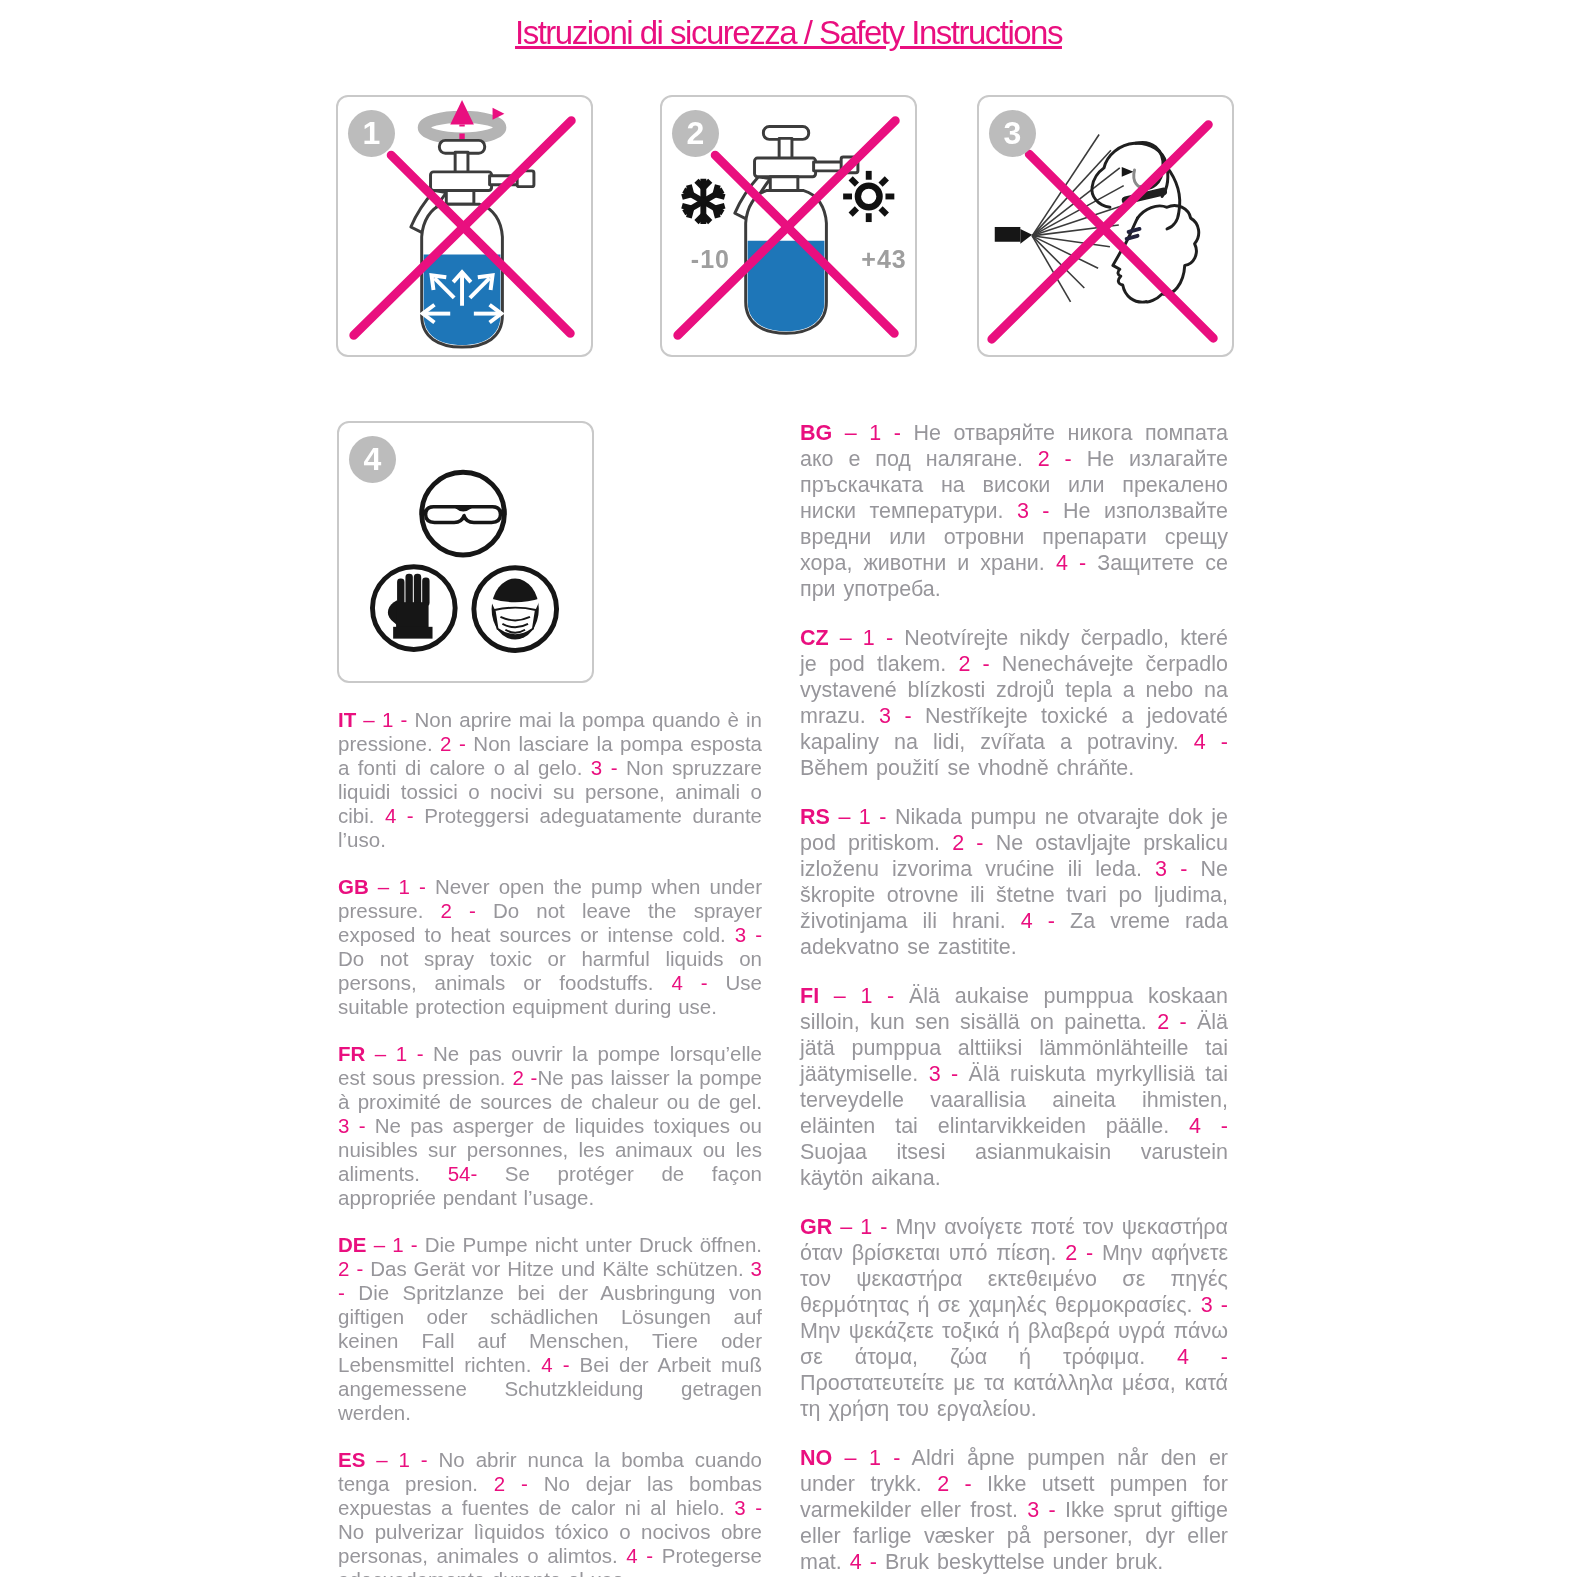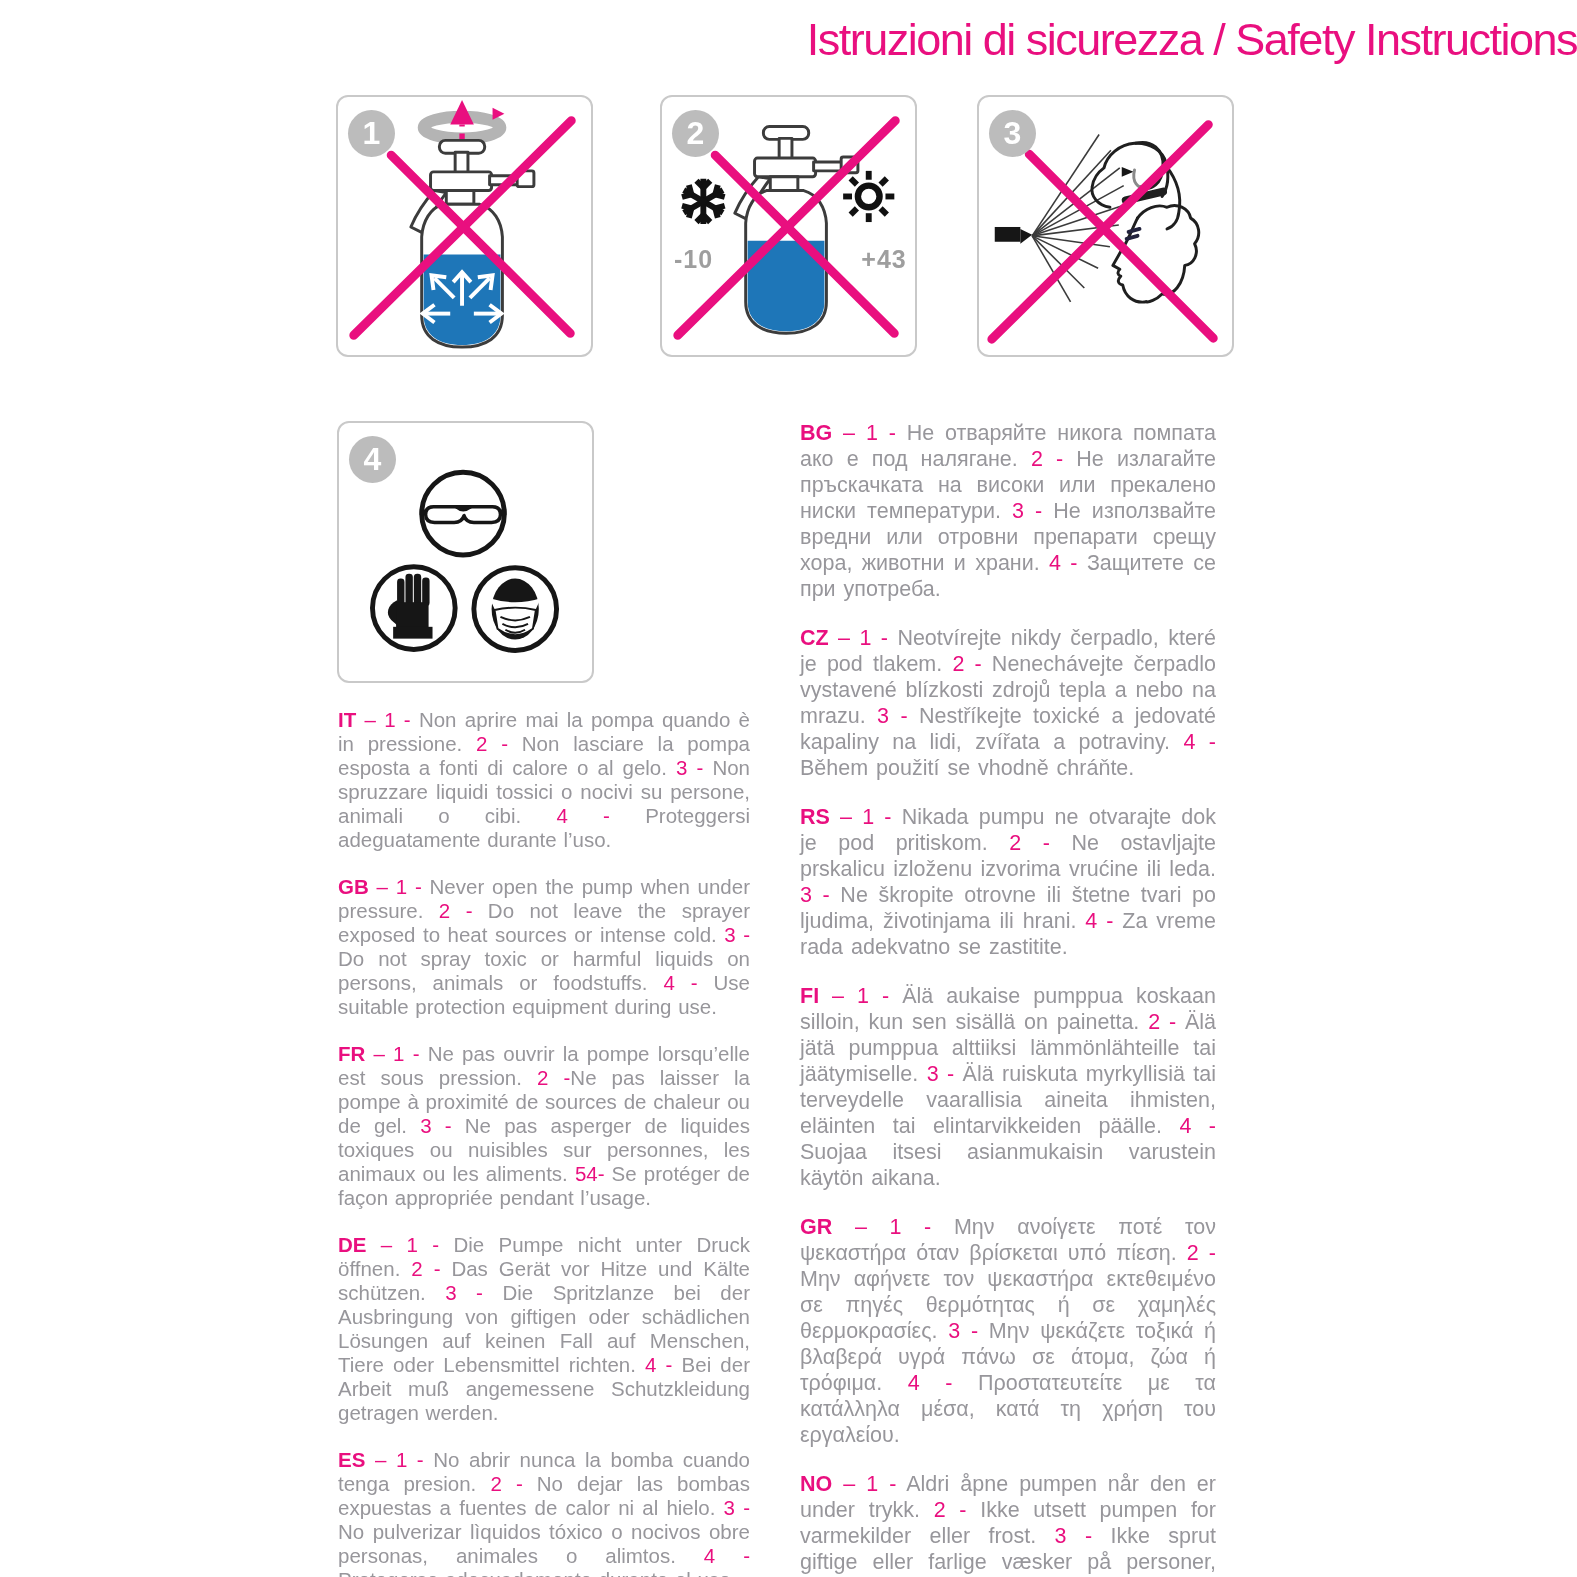--- a/index.html
+++ b/index.html
@@ -2,33 +2,33 @@
 <html style="--magenta: #e90f7f; --blue: #1e76b8; --badge-gray: #bcbcbc; --text-gray: #97969b; --border-gray: #c9c9c9; --temp-gray: #9e9e9e;"><head>
 <meta charset="utf-8">
 <style>
   :root{
     --magenta:#e90f7f; --blue:#1e76b8; --badge-gray:#bcbcbc; --text-gray:#97969b;
     --border-gray:#c9c9c9; --temp-gray:#9e9e9e;
   }
   html,body{margin:0;padding:0;background:#fff;}
   #page{position:relative;width:1577px;height:1577px;background:#fff;overflow:hidden;
         font-family:"Liberation Sans",sans-serif;}
-  .title{position:absolute;top:14px;left:0;width:100%;text-align:right;
-         color:var(--magenta);font-size:45px;letter-spacing:-1.5px;font-weight:500;}
+  .title{position:absolute;top:14px;left:0;width:100%;text-align:center;
+         color:var(--magenta);font-size:33px;letter-spacing:-1.5px;font-weight:500;text-decoration:underline;}
   .picto{position:absolute;width:257px;height:262px;border:2.5px solid var(--border-gray);
          border-radius:12px;background:#fff;box-sizing:border-box;}
   #picto-1{left:336px;top:95px} #picto-2{left:660px;top:95px}
   #picto-3{left:977px;top:95px} #picto-4{left:337px;top:421px}
   svg.art{position:absolute;left:0;top:0;width:100%;height:100%;}
   .badge{position:absolute;left:10px;top:13px;width:47px;height:47px;border-radius:50%;
          background:var(--badge-gray);color:#fff;font-size:32px;font-weight:bold;
          display:flex;align-items:center;justify-content:center;z-index:3;}
   .temp{position:absolute;font-weight:bold;color:var(--temp-gray);font-size:25px;
         letter-spacing:1px;z-index:2;}
-  #min-temp{left:12px;top:148px;width:56px;text-align:left}
+  #min-temp{left:12px;top:148px;width:56px;text-align:right}
   #max-temp{left:192px;top:148px;width:60px;text-align:center}
   
   .xline line{stroke:var(--magenta);stroke-width:9;stroke-linecap:round;fill:none;}
   .ink{stroke:#3c3c3c;stroke-width:3;fill:#fff;stroke-linejoin:round;}
   .ink-line{stroke:#1f1f1f;stroke-width:3;fill:none;stroke-linejoin:round;stroke-linecap:round;}
   .liquid{fill:var(--blue);stroke:none;}
   .warrow{stroke:#fff;stroke-width:4;fill:none;stroke-linejoin:miter;}
   .mfill{fill:var(--magenta);stroke:none;}
   .mdash{stroke:var(--magenta);stroke-width:5.5;stroke-dasharray:11 7;fill:none;}
   .band{stroke:#b4b4b4;stroke-width:12;fill:none;}
@@ -37,21 +37,21 @@
   .snow line{stroke:#111;stroke-width:6;stroke-linecap:butt;}
   .sunicon circle{stroke:#111;stroke-width:6.5;fill:none;}
   .sunicon line{stroke:#111;stroke-width:6;}
   .circ{fill:#fff;stroke:#161616;stroke-width:5;}
   .ginkt{fill:none;stroke:#161616;stroke-width:3.5;stroke-linejoin:round;}
   .pleat{fill:none;stroke:#161616;stroke-width:2;}
   
   .col{position:absolute;text-align:justify;}
   #col-left{left:338px;top:708px;width:424px;font-size:20.5px;line-height:24px;word-spacing:1px;}
   #col-right{left:800px;top:420px;width:428px;font-size:21.5px;line-height:26px;word-spacing:2px;}
-  .para{margin:0 12px 23px 0;color:var(--text-gray);}
+  .para{margin:0 0 23px 0;color:var(--text-gray);}
   .seg-label{color:var(--magenta);font-weight:bold;}
   .seg-marker{color:var(--magenta);}
   .seg-body{color:var(--text-gray);}
 </style>
 </head>
 <body>
 
 <div id="page">
 
   <div class="title">Istruzioni di sicurezza / Safety Instructions</div>

